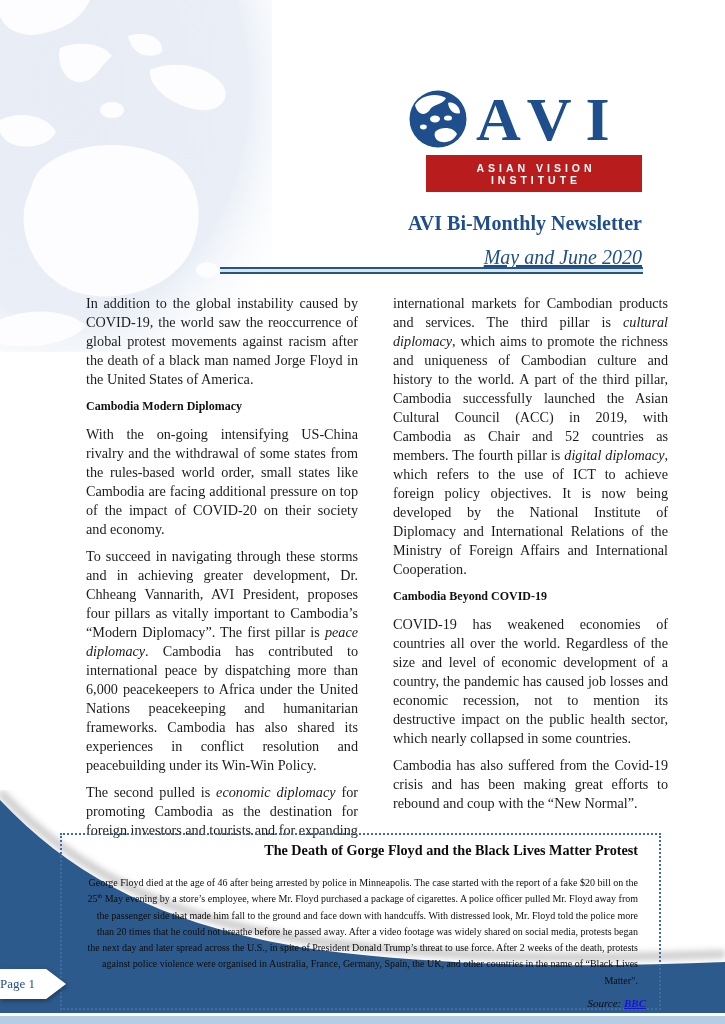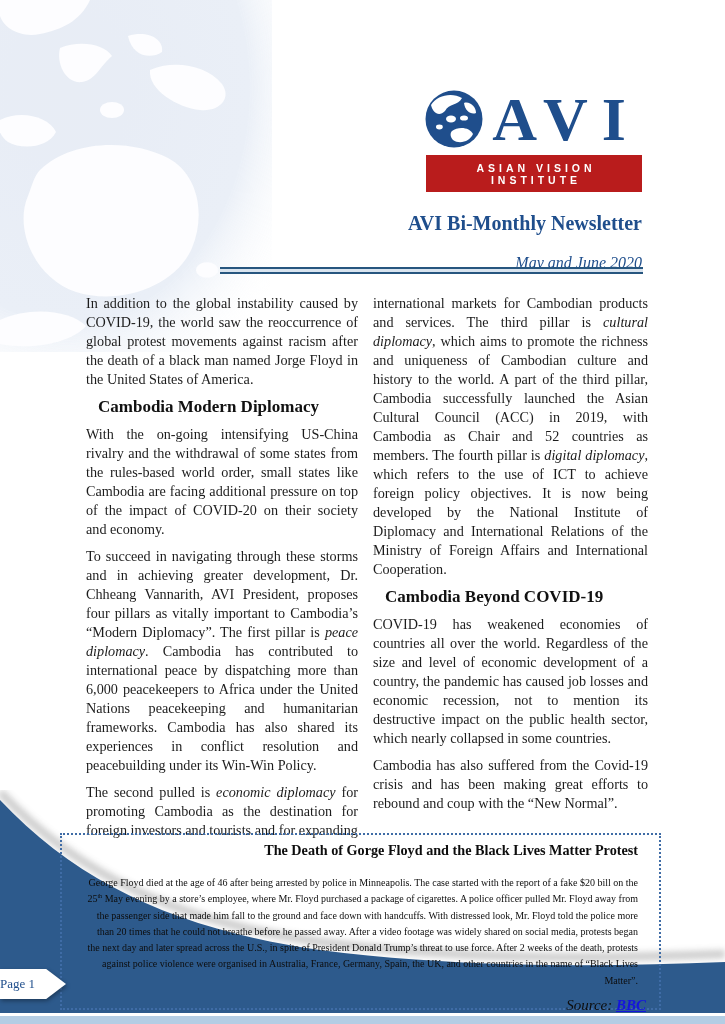--- a/index.html
+++ b/index.html
@@ -10,54 +10,54 @@
   }
   
   .watermark { position:absolute; left:0; top:0; z-index:0; opacity:0.85; }
   .swoosh   { position:absolute; left:0; top:790px; z-index:1; }
   .bottom-strip {
     position:absolute; left:0; bottom:0; height:8px; width:100%;
     background:#b4cde4; border-top:3px solid #ffffff; z-index:6;
   }
   
   .masthead { position:absolute; top:0; right:83px; z-index:2; text-align:right; }
-  .logo-row { display:flex; align-items:center; justify-content:center; margin-top:88px; }
+  .logo-row { display:flex; align-items:center; justify-content:flex-start; margin-top:88px; }
   .logo-globe { width:60px; height:60px; flex:0 0 auto; }
   .logo-word {
     font-size:62px; font-weight:bold; color:#1f4e8c; letter-spacing:14px;
     line-height:1; margin-left:8px; margin-right:-14px;
   }
   .logo-banner {
     margin-top:5px; width:212px; margin-left:auto;
     background:#b91c1c; color:#ffffff; text-align:center;
     font-family:"Liberation Sans", sans-serif; font-weight:bold;
     font-size:10.5px; letter-spacing:4px; padding:7px 0 6px 4px;
   }
   .news-title { margin-top:20px; font-size:20px; font-weight:bold; color:#1f4e8c; }
-  .news-date  { margin-top:19px; font-size:16px; font-style:italic; color:#1f4e8c;text-decoration:underline; }
+  .news-date  { margin-top:11px; font-size:20px; font-style:italic; color:#1f4e8c;text-decoration:underline; }
   .header-rule {
     position:absolute; left:220px; top:267px; width:423px; height:3px; z-index:2;
     border-top:2px solid #27567f; border-bottom:2px solid #27567f; background:#d9e4ef;
   }
   
   .col { position:absolute; top:294px; z-index:2; text-align:justify;
          font-size:14.2px; line-height:19px; }
   .col-left  { left:86px;  width:272px; }
-  .col-right { left:373px; width:275px; }
+  .col-right { left:393px; width:275px; }
   .col p { margin:0 0 8px 0; }
-  .col h2 { font-size:17px; font-weight:bold; margin:6px 0 9px 12px; text-align:left; color:#111; }
+  .col h2 { font-size:12px; font-weight:bold; margin:6px 0 9px 0; text-align:left; color:#111; }
   
   .feature-box {
     position:absolute; left:60px; top:833px; width:601px; height:177px; z-index:4;
     border:2px dotted #3f6ca6; box-sizing:border-box;
     padding:7px 13px 4px 13px; text-align:right; color:#0d0d0d;
   }
   .feature-title { margin:0 8px 16px 0; font-size:14.2px; font-weight:bold; }
   .feature-body  { margin:8px; font-size:10px; line-height:16.3px; }
-  .feature-source{ margin:1px 0 0 0; font-size:15px; font-style:italic;font-family:Liberation Serif, serif; }
+  .feature-source{ margin:1px 0 0 0; font-size:11px; font-style:italic;font-family:Liberation Serif, serif; }
   .feature-source a { color:#1414dd; font-weight:bold; }
   sup { font-size:0.62em; line-height:0; }
   
   .page-badge-wrap { position:absolute; left:0; top:969px; z-index:5;
                      filter:drop-shadow(1px 2px 2px rgba(0,0,0,0.35)); }
   .page-badge {
     width:66px; height:30px; background:#ffffff;
     clip-path:polygon(0 0, 70% 0, 100% 50%, 70% 100%, 0 100%);
     display:flex; align-items:center; box-sizing:border-box;
     font-size:13px; color:#1f4e8c;

